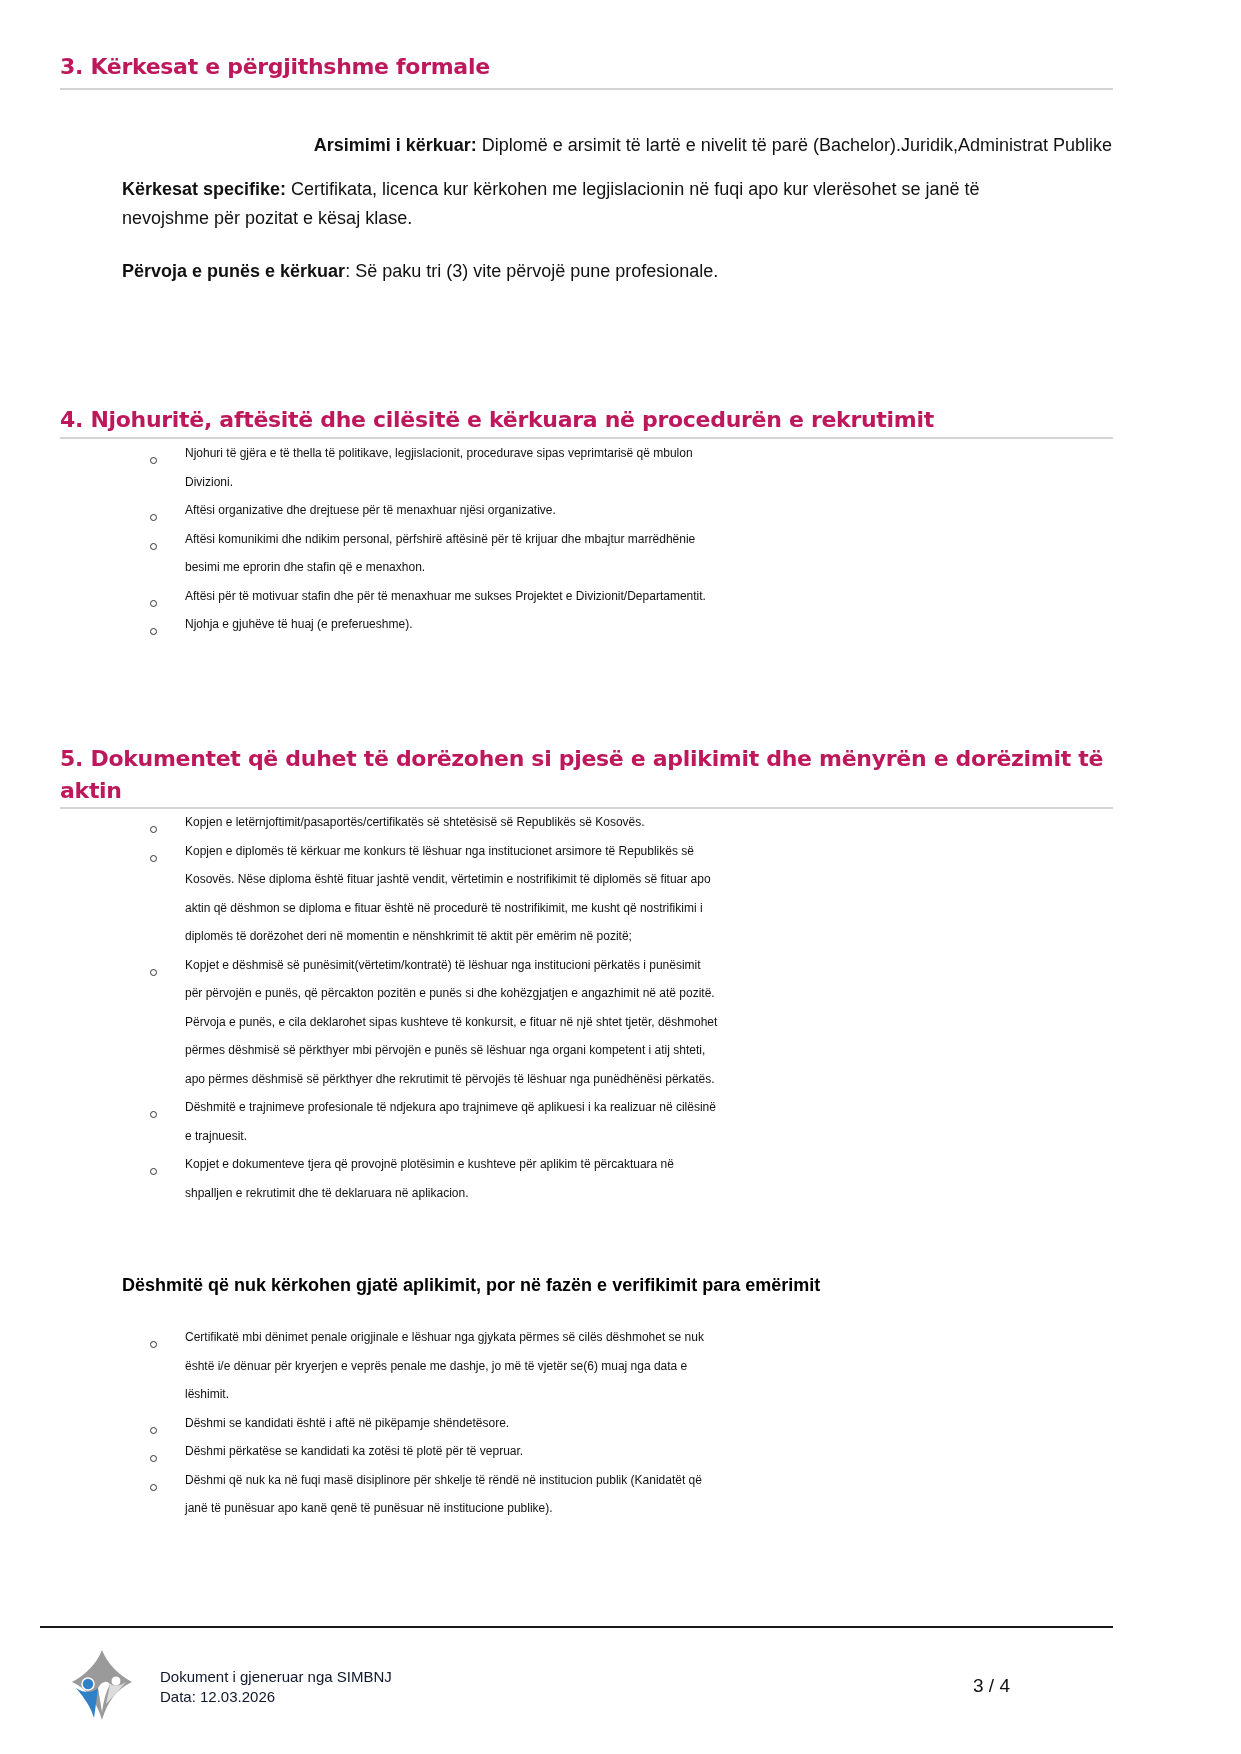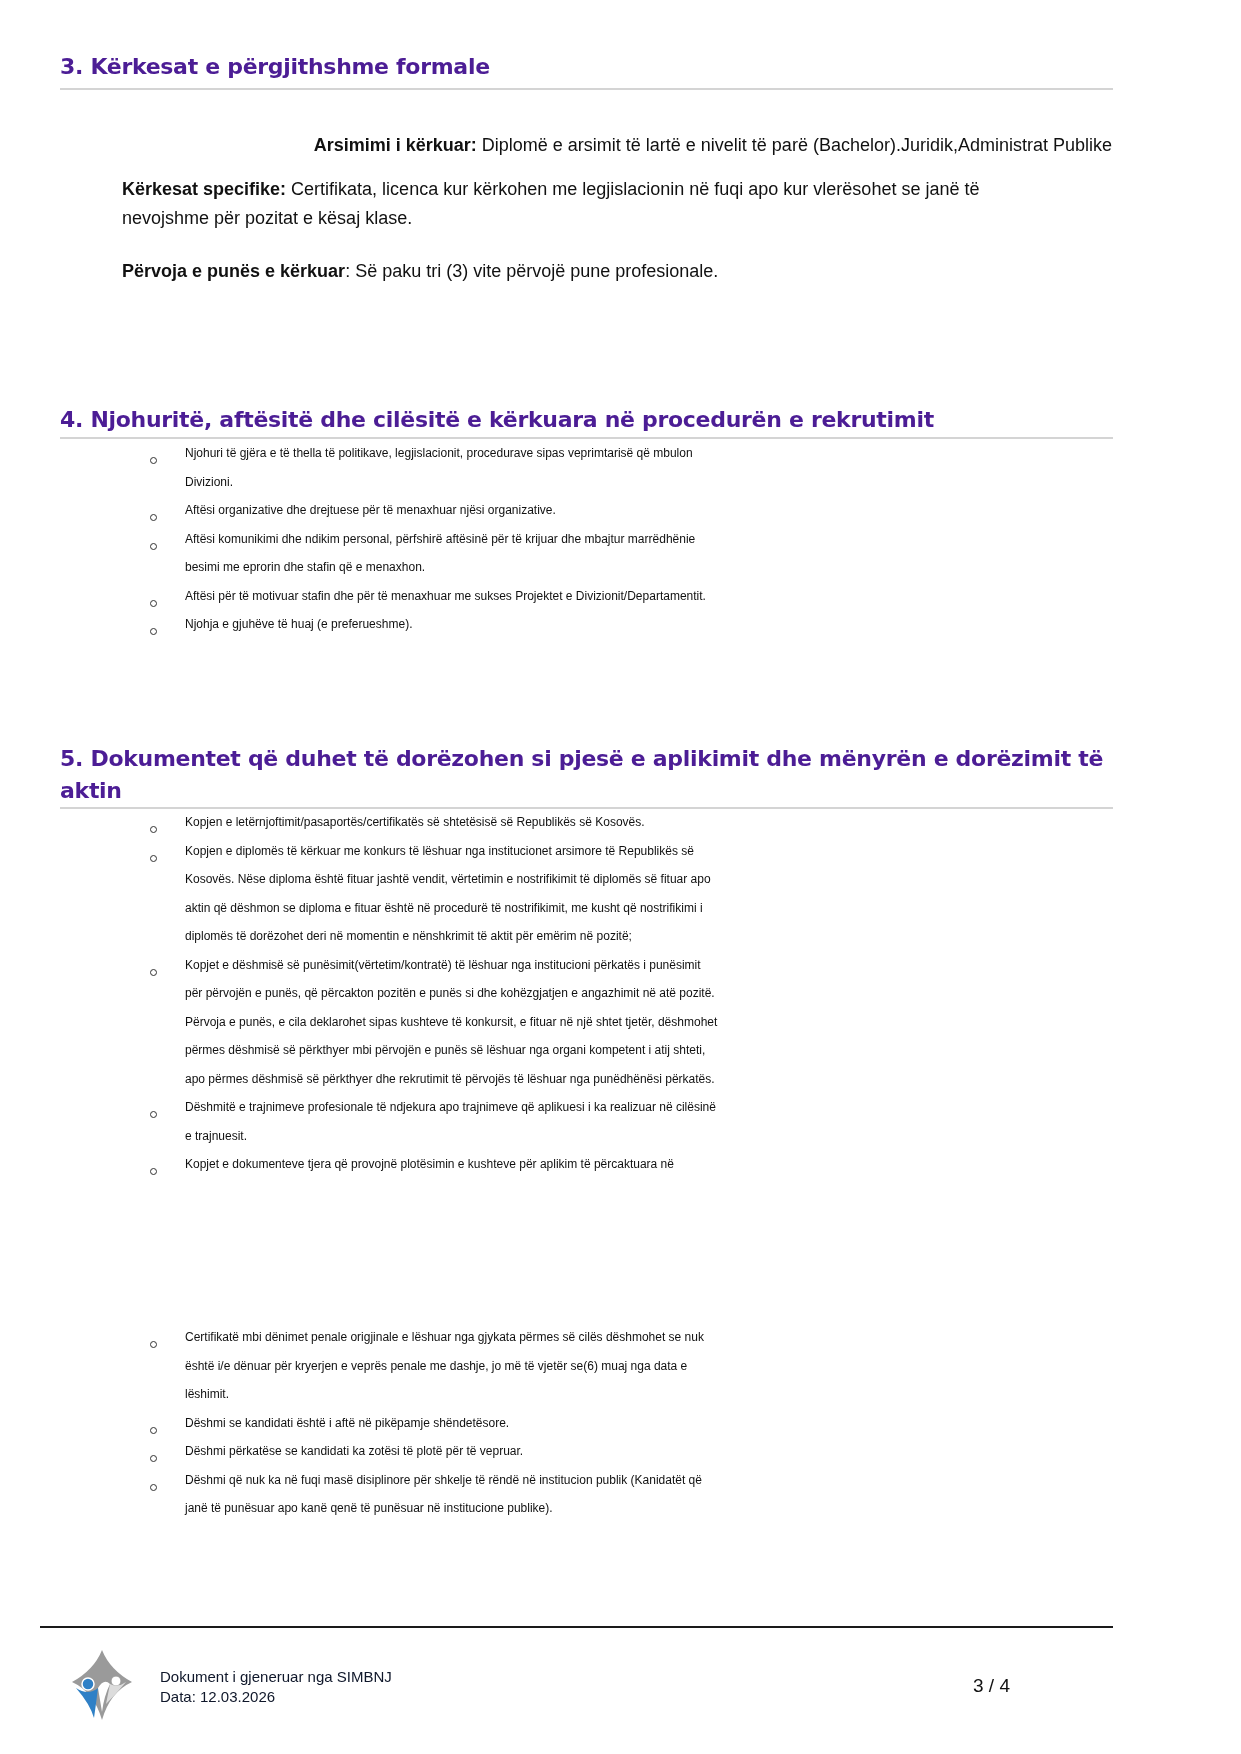--- a/index.html
+++ b/index.html
@@ -5,21 +5,21 @@
     html, body { margin: 0; padding: 0; background: #ffffff; }
     body {
       width: 1241px; height: 1754px; position: relative; overflow: hidden;
       font-family: "Liberation Sans", "DejaVu Sans", sans-serif;
       color: #111111;
     }
     .page { position: absolute; left: 0; top: 0; width: 1241px; height: 1754px; }
     .section-heading {
       position: absolute; left: 60px; width: 1053px;
       font-family: "DejaVu Sans", sans-serif;
-      font-weight: bold; font-size: 22px; line-height: 32px; color: #4c1d95;
+      font-weight: bold; font-size: 22px; line-height: 32px; color: #be185d;
       letter-spacing: -0.3px;
     }
     .heading-rule {
       position: absolute; left: 60px; width: 1053px; height: 2px; background: #d4d4d4;
     }
     .para {
       position: absolute; left: 122px; width: 990px;
       font-size: 18px; line-height: 29px; color: #111;
     }
     .para b { font-weight: bold; }
@@ -114,23 +114,25 @@
         <span class="line">apo përmes dëshmisë së përkthyer dhe rekrutimit të përvojës të lëshuar nga punëdhënësi përkatës.</span>
       </li>
       <li class="bullet-item">
         <span class="bullet-dot"></span>
         <span class="line">Dëshmitë e trajnimeve profesionale të ndjekura apo trajnimeve që aplikuesi i ka realizuar në cilësinë</span>
         <span class="line">e trajnuesit.</span>
       </li>
       <li class="bullet-item">
         <span class="bullet-dot"></span>
         <span class="line">Kopjet e dokumenteve tjera që provojnë plotësimin e kushteve për aplikim të përcaktuara në</span>
+        <span class="line">shpalljen e rekrutimit dhe të deklaruara në aplikacion.</span>
       </li>
     </ul>
 
+  <div class="subheading" style="top:1275px;">Dëshmitë që nuk kërkohen gjatë aplikimit, por në fazën e verifikimit para emërimit</div>
   <ul class="bullet-list" id="s5v-list" style="top:1330px;">
       <li class="bullet-item">
         <span class="bullet-dot"></span>
         <span class="line">Certifikatë mbi dënimet penale origjinale e lëshuar nga gjykata përmes së cilës dëshmohet se nuk</span>
         <span class="line">është i/e dënuar për kryerjen e veprës penale me dashje, jo më të vjetër se(6) muaj nga data e</span>
         <span class="line">lëshimit.</span>
       </li>
       <li class="bullet-item">
         <span class="bullet-dot"></span>
         <span class="line">Dëshmi se kandidati është i aftë në pikëpamje shëndetësore.</span>

